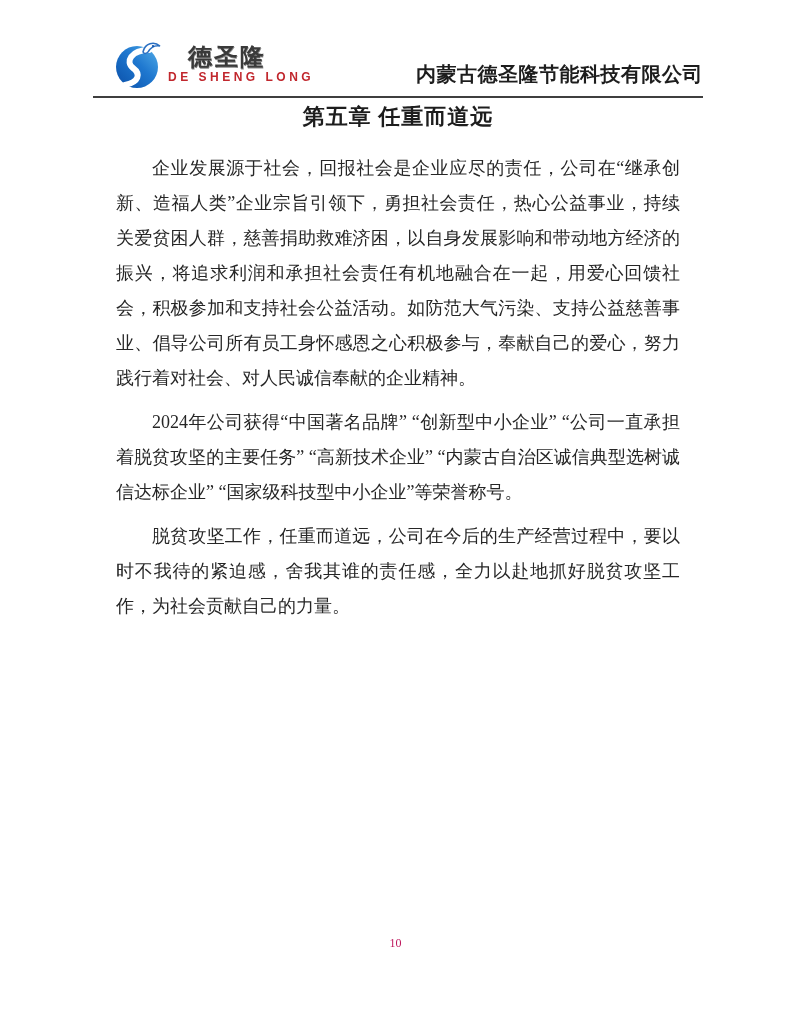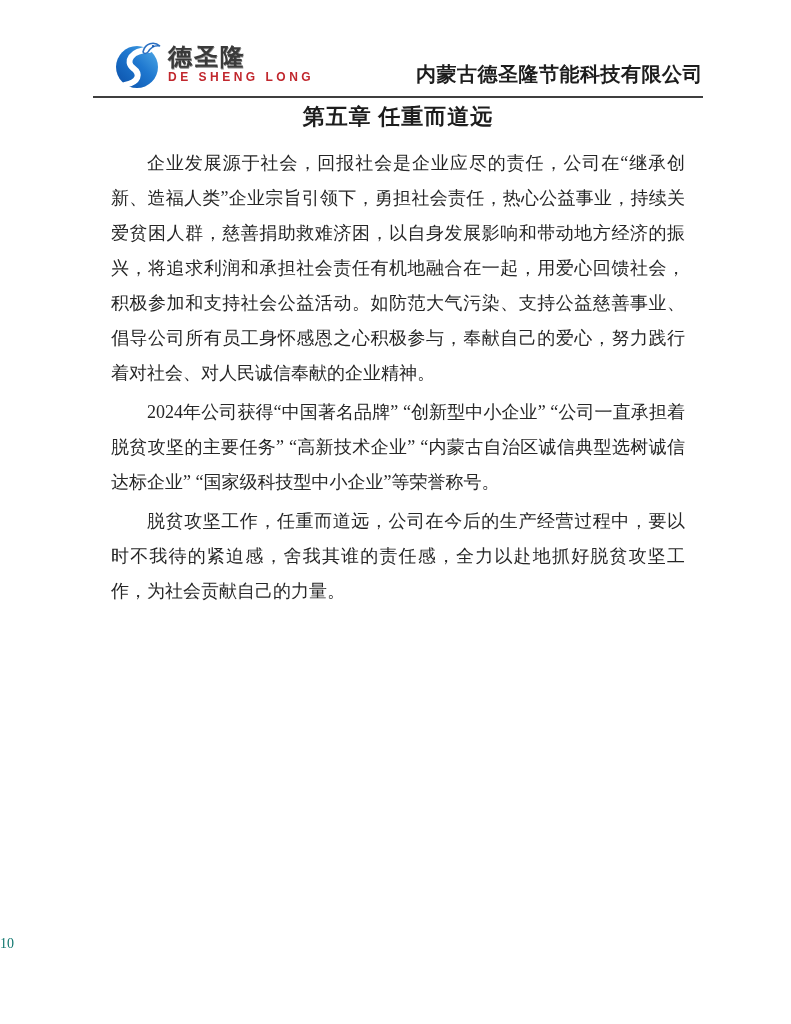--- a/index.html
+++ b/index.html
@@ -29,20 +29,21 @@
   .logo svg { display: block; }
   .logo-text { margin-left: 5px; }
   .logo-cn {
     font-family: "Liberation Sans", "DejaVu Sans", sans-serif;
     font-weight: 700;
     font-size: 24px;
     line-height: 24px;
     letter-spacing: 2px;
     color: #3a3a3a;
     text-shadow: 0.5px 0.5px 0 #8a8a8a;
+    margin-left: 20px;
   }
   .logo-en {
     font-family: "Liberation Sans", "DejaVu Sans", sans-serif;
     font-weight: 700;
     font-size: 12px;
     letter-spacing: 3.5px;
     color: #c1272d;
     margin-top: 1px;
   }
   .company-name {
@@ -88,32 +89,33 @@
     top: 142px;
     left: 107px;
     width: 582px;
     font-size: 18px;
     line-height: 35px;
     text-align: justify;
     text-justify: inter-ideograph;
     color: #262626;
   }
   .doc-body p {
-    margin: 4px;
+    margin: 9px;
     text-indent: 2em;
   }
 
   
   .page-number {
     position: absolute;
     top: 936px;
     left: 0;
     width: 100%;
-    font-size: 14px;
-    color: #0f766e;
+    text-align: center;
+    font-size: 12px;
+    color: #be185d;
   }
 </style>
 </head>
 <body>
 
 <div class="page">
 
   <div class="logo">
     <span>
       <svg width="50" height="52" viewBox="0 0 50 52" aria-hidden="true">

